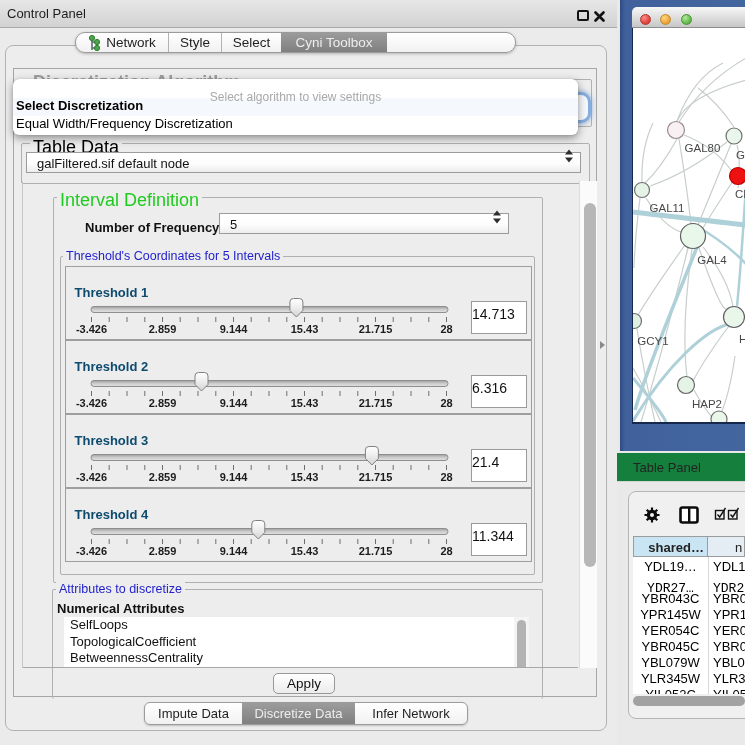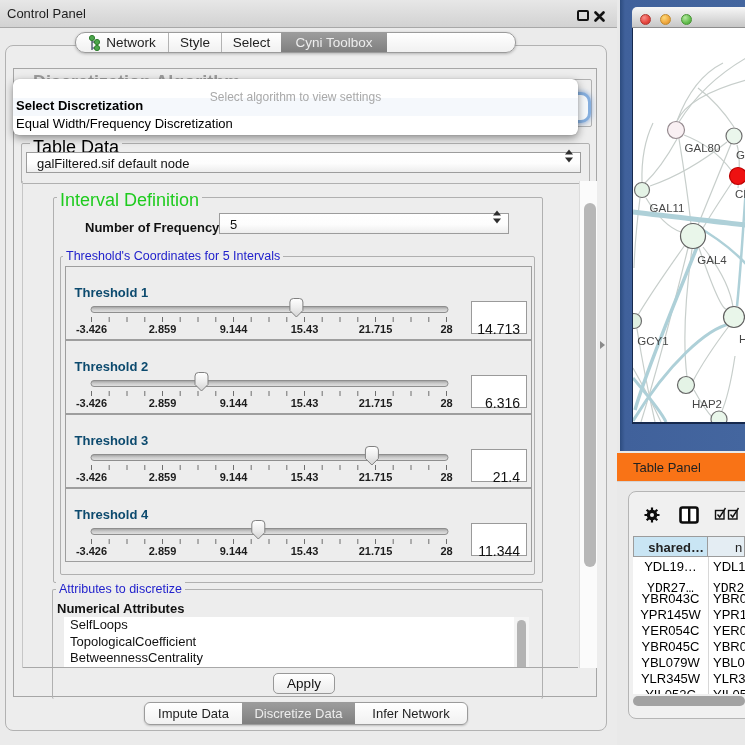--- a/index.html
+++ b/index.html
@@ -39,21 +39,21 @@
 .arr .u { position:absolute; left:0; top:0; width:0; height:0; border-left:4px solid transparent;
   border-right:4px solid transparent; border-bottom:5px solid #2e2e2e; }
 .arr .d { position:absolute; left:0; bottom:0; width:0; height:0; border-left:4px solid transparent;
   border-right:4px solid transparent; border-top:5px solid #2e2e2e; }
 
 
 .thpanel { position:absolute; border:1px solid #9e9e9e; background:#ededed; }
 .thtitle { position:absolute; left:9px; top:6px; font-size:13px; font-weight:bold; color:#0c4a6e;margin-top:12px; }
 .thsvg { position:absolute; }
 .valbox { position:absolute; width:56px; height:33px; background:#fff; border:1.5px solid #9a9a9a;
-  font-size:14px; color:#111; text-align:right; padding:19px 6px 0 0; }
+  font-size:14px; color:#111; text-align:left; padding:4px 6px 0 0; }
 
 
 #vscroll { left:579px; top:181px; width:18px; height:487px; background:#fbfbfb; border-left:1px solid #dcdcdc; }
 #vthumb { position:absolute; left:4px; top:22px; width:12px; height:364px; background:#b7b7b7; border-radius:6px; }
 
 
 #attrlist { left:64px; top:617px; width:450px; height:50px; background:#fff; font-size:13px; color:#111; overflow:hidden; }
 #attrlist div { padding-left:6px; height:16.5px; }
 #alscroll { left:514px; top:617px; width:15px; height:50px; background:#f4f4f4; }
 #althumb { position:absolute; left:3px; top:3px; width:9px; height:47px; background:#b3b3b3; border-radius:4.5px 4.5px 0 0; }
@@ -86,21 +86,21 @@
   background:linear-gradient(90deg,#2d4c7f 0,#40619b 5px,#44669f 100%); }
 #nettitle { position:absolute; left:12px; top:7px; width:113px; height:21px;
   background:linear-gradient(180deg,#f7f7f7,#c7c7c7); border-bottom:1px solid #8d8d8d;
   border-radius:5px 0 0 0; }
 .tl { position:absolute; top:6.5px; width:11px; height:11px; border-radius:50%; }
 #netcontent { position:absolute; left:12px; top:28px; width:113px; height:394px; background:#fff;
   border-left:1.5px solid #16294d; overflow:hidden; }
 #netbottom { position:absolute; left:12px; top:422px; width:113px; height:2px; background:#16294d; }
 
 
-#tpheader { left:617px; top:453px; width:128px; height:29px; background:#f97316;
+#tpheader { left:617px; top:453px; width:128px; height:29px; background:#15803d;
   border-bottom:1px solid #d4d4d4; }
 #tpheader .t { position:absolute; left:16px; top:7px; font-size:13px; color:#222; }
 #tppanel { left:628px; top:491px; width:130px; height:228px; border:1px solid #b5b5b5;
   border-radius:8px; background:#f0f0f0; }
 #ttable { left:633px; top:536px; width:112px; height:158px; background:#fff; overflow:hidden; }
 #thead1 { position:absolute; left:0; top:0; width:75px; height:21px; background:#c9e5f4;
   border:1px solid #9c9c9c; font-size:13px; color:#222; text-align:right; padding:3px 3px 0 0;font-weight:bold; }
 #thead2 { position:absolute; left:75px; top:0; width:37px; height:21px; background:#e4edf3;
   border:1px solid #9c9c9c; border-left:none; font-size:13px; color:#222; padding:3px 0 0 27px; }
 .trow { position:absolute; left:0; width:112px; height:16px; font-size:13px; color:#000; }

